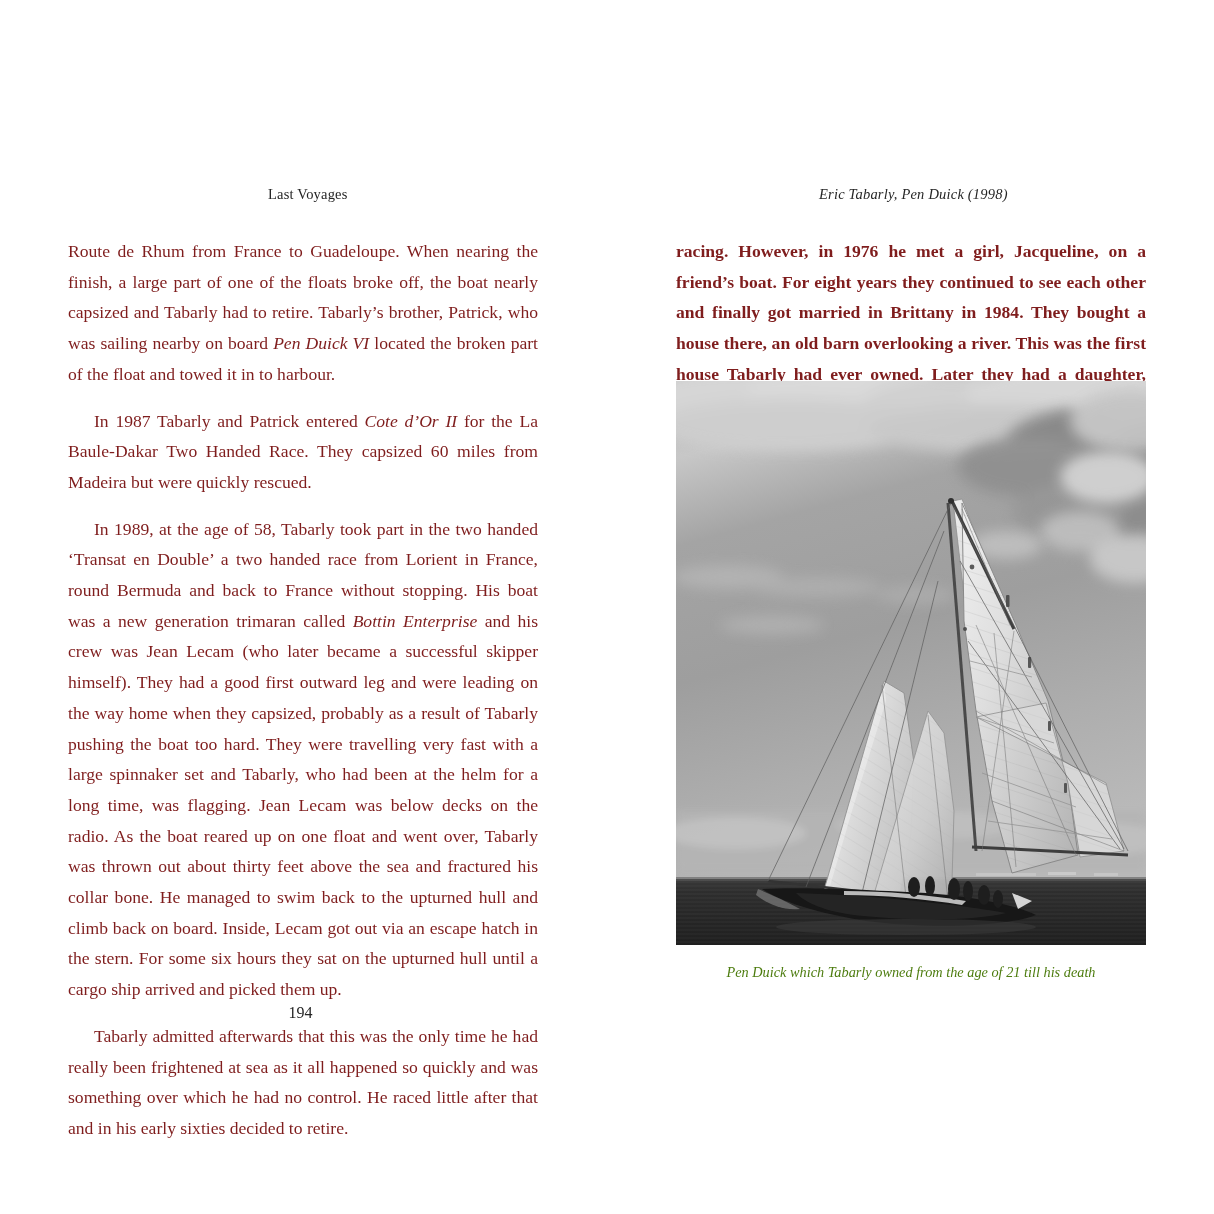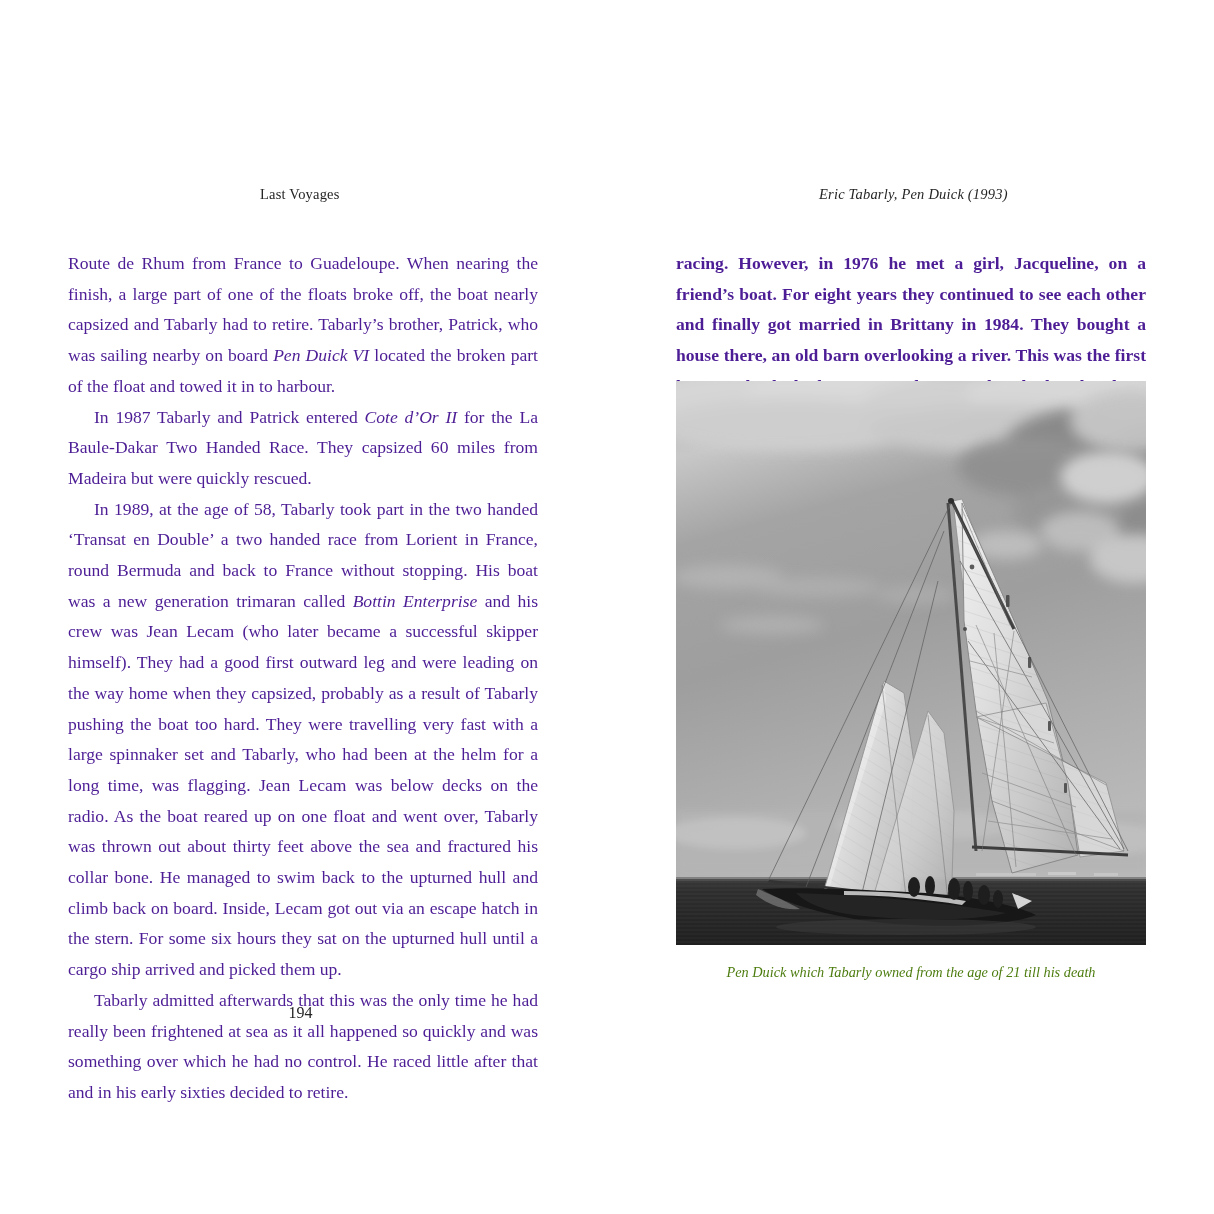--- a/index.html
+++ b/index.html
@@ -33,44 +33,45 @@
   .page-right { left: 607px; width: 607px; }
 
   .running-head {
     position: absolute;
     top: 186px;
     font-size: 14.5px;
     letter-spacing: 0.2px;
     color: #262626;
     white-space: nowrap;
   }
-  .running-head.left  { left: 260px; }
+  .running-head.left  { left: 268px; }
   .running-head.right { left: 212px; font-style: italic; }
 
   .textblock {
     position: absolute;
-    top: 248px;
+    top: 236px;
     width: 470px;
     font-size: 17.6px;
     line-height: 30.7px;
     text-align: justify;
     text-justify: inter-word;
-    color: #4c1d95;
+    color: #7f1d1d;
     -webkit-hyphens: none;
     hyphens: none;
   }
   .textblock.left  { left: 68px; }
   .textblock.right { left: 69px; font-weight: bold; }
 
   .textblock p {
     margin: 0;
     text-indent: 0;
   }
   .textblock p.indent {
     text-indent: 26px;
+    margin-top: 16px;
   }
   .textblock p:last-child {
     text-align: justify;
   }
 
   i, .ital { font-style: italic; }
 
   .folio {
     position: absolute;
     width: 100%;
@@ -124,21 +125,21 @@
         <p class="indent"><span>In 1987 Tabarly and Patrick entered </span><i>Cote d’Or II</i><span> for the La Baule-Dakar Two Handed Race. They capsized 60 miles from Madeira but were quickly rescued.</span></p>
         <p class="indent"><span>In 1989, at the age of 58, Tabarly took part in the two handed ‘Transat en Double’ a two handed race from Lorient in France, round Bermuda and back to France without stopping. His boat was a new generation trimaran called </span><i>Bottin Enterprise</i><span> and his crew was Jean Lecam (who later became a successful skipper himself). They had a good first outward leg and were leading on the way home when they capsized, probably as a result of Tabarly pushing the boat too hard. They were travelling very fast with a large spinnaker set and Tabarly, who had been at the helm for a long time, was flagging. Jean Lecam was below decks on the radio. As the boat reared up on one float and went over, Tabarly was thrown out about thirty feet above the sea and fractured his collar bone. He managed to swim back to the upturned hull and climb back on board. Inside, Lecam got out via an escape hatch in the stern. For some six hours they sat on the upturned hull until a cargo ship arrived and picked them up.</span></p>
         <p class="indent"><span>Tabarly admitted afterwards that this was the only time he had really been frightened at sea as it all happened so quickly and was something over which he had no control. He raced little after that and in his early sixties decided to retire.</span></p>
       </div>
 
     <div class="folio left-folio">194</div>
   </div>
 
   <div class="page page-right">
 
-    <div class="running-head right">Eric Tabarly, Pen Duick (1993)</div>
+    <div class="running-head right">Eric Tabarly, Pen Duick (1998)</div>
 
     <div class="textblock right">
         <p><span>racing. However, in 1976 he met a girl, Jacqueline, on a friend’s boat. For eight years they continued to see each other and finally got married in Brittany in 1984. They bought a house there, an old barn overlooking a river. This was the first house Tabarly had ever owned. Later they had a daughter, Marie.</span></p>
       </div>
 
   </div>
 
   <div class="figure">
     <div class="photo">
       <svg viewBox="0 0 470 564" preserveAspectRatio="none">

